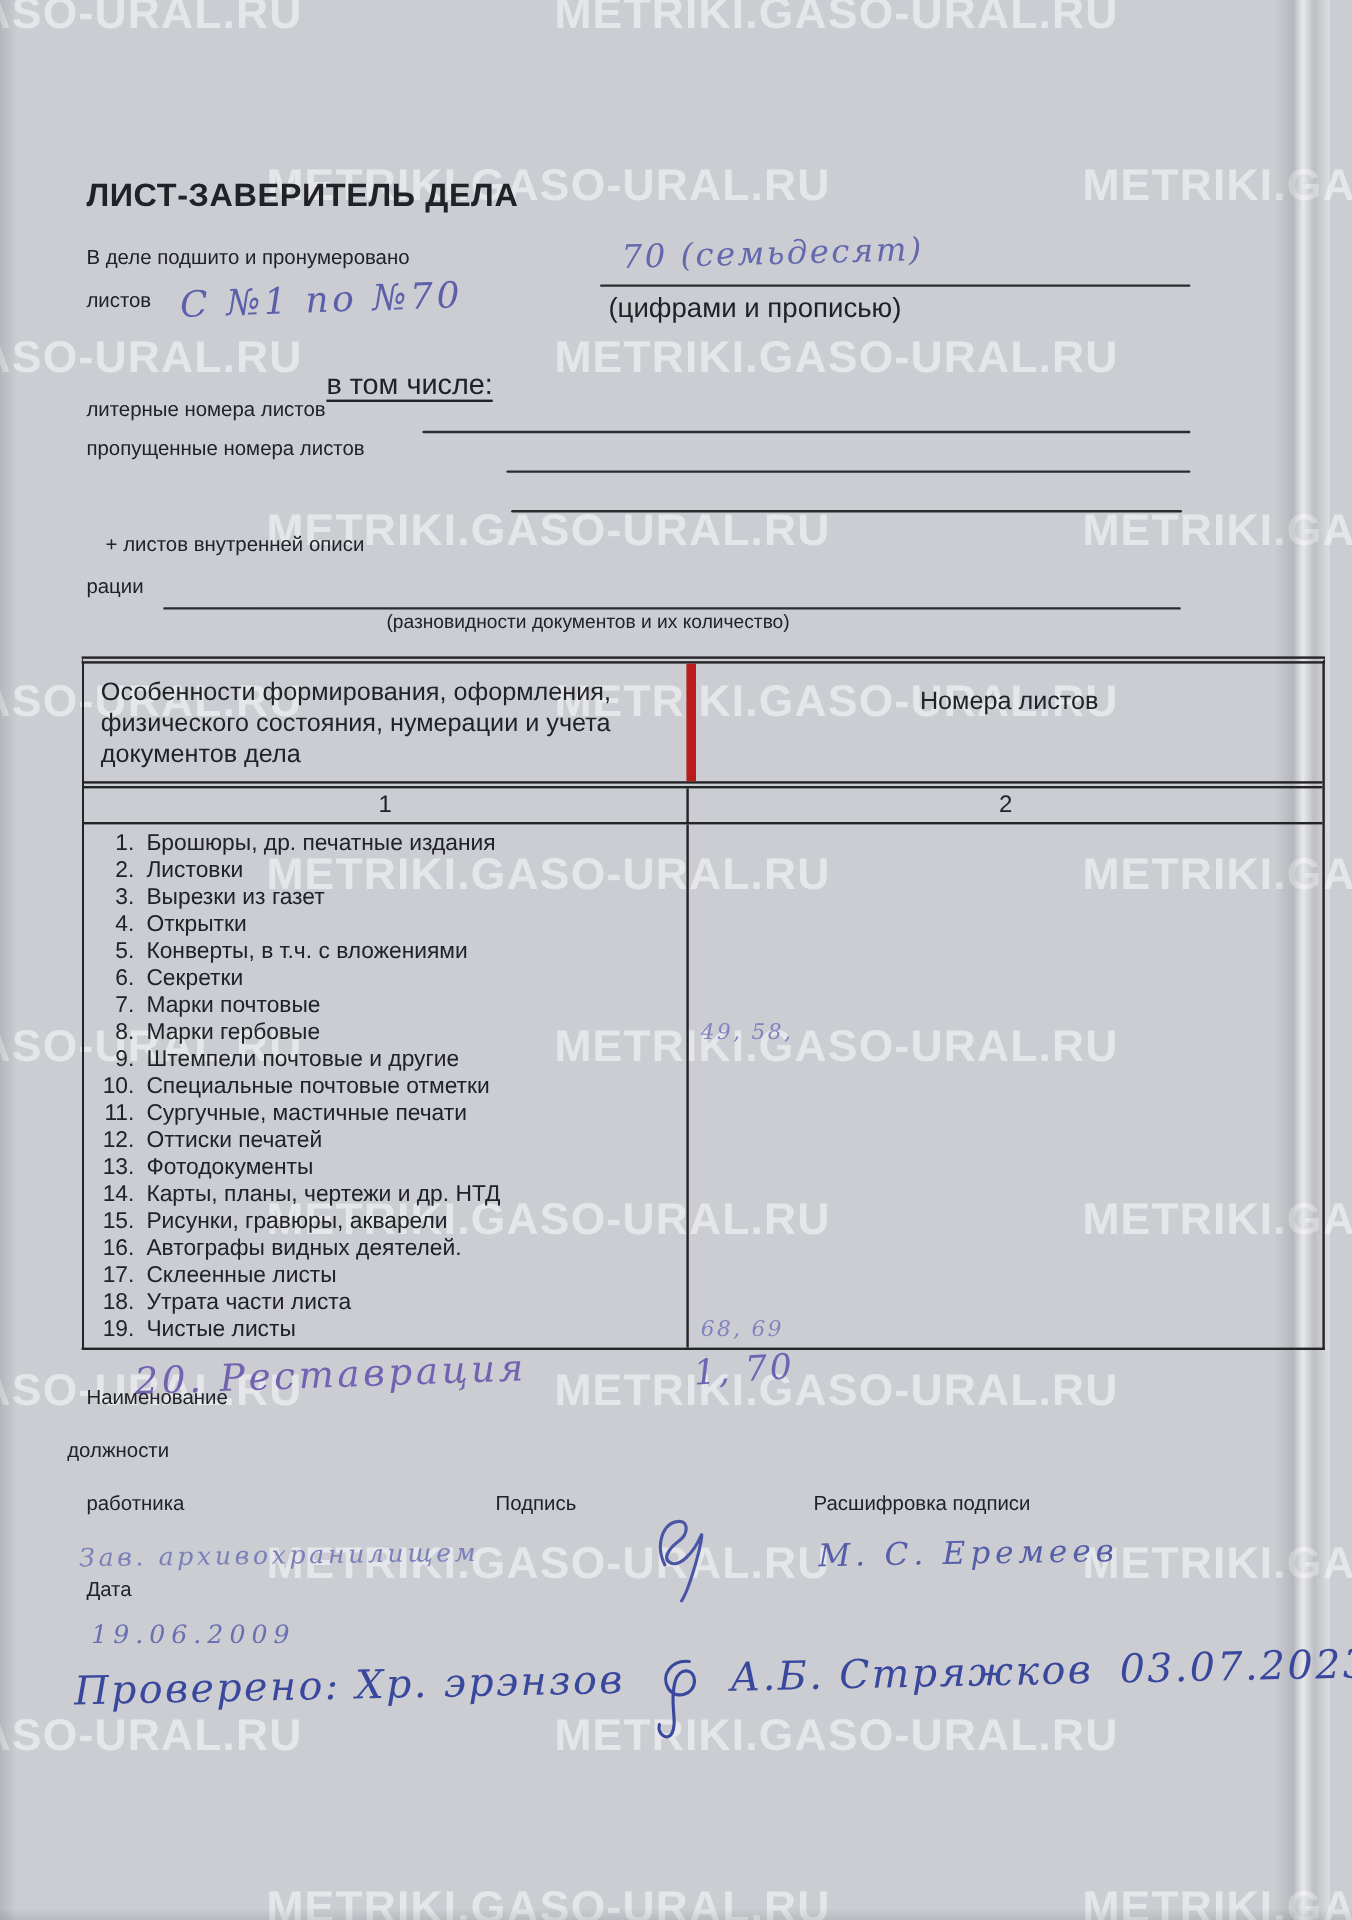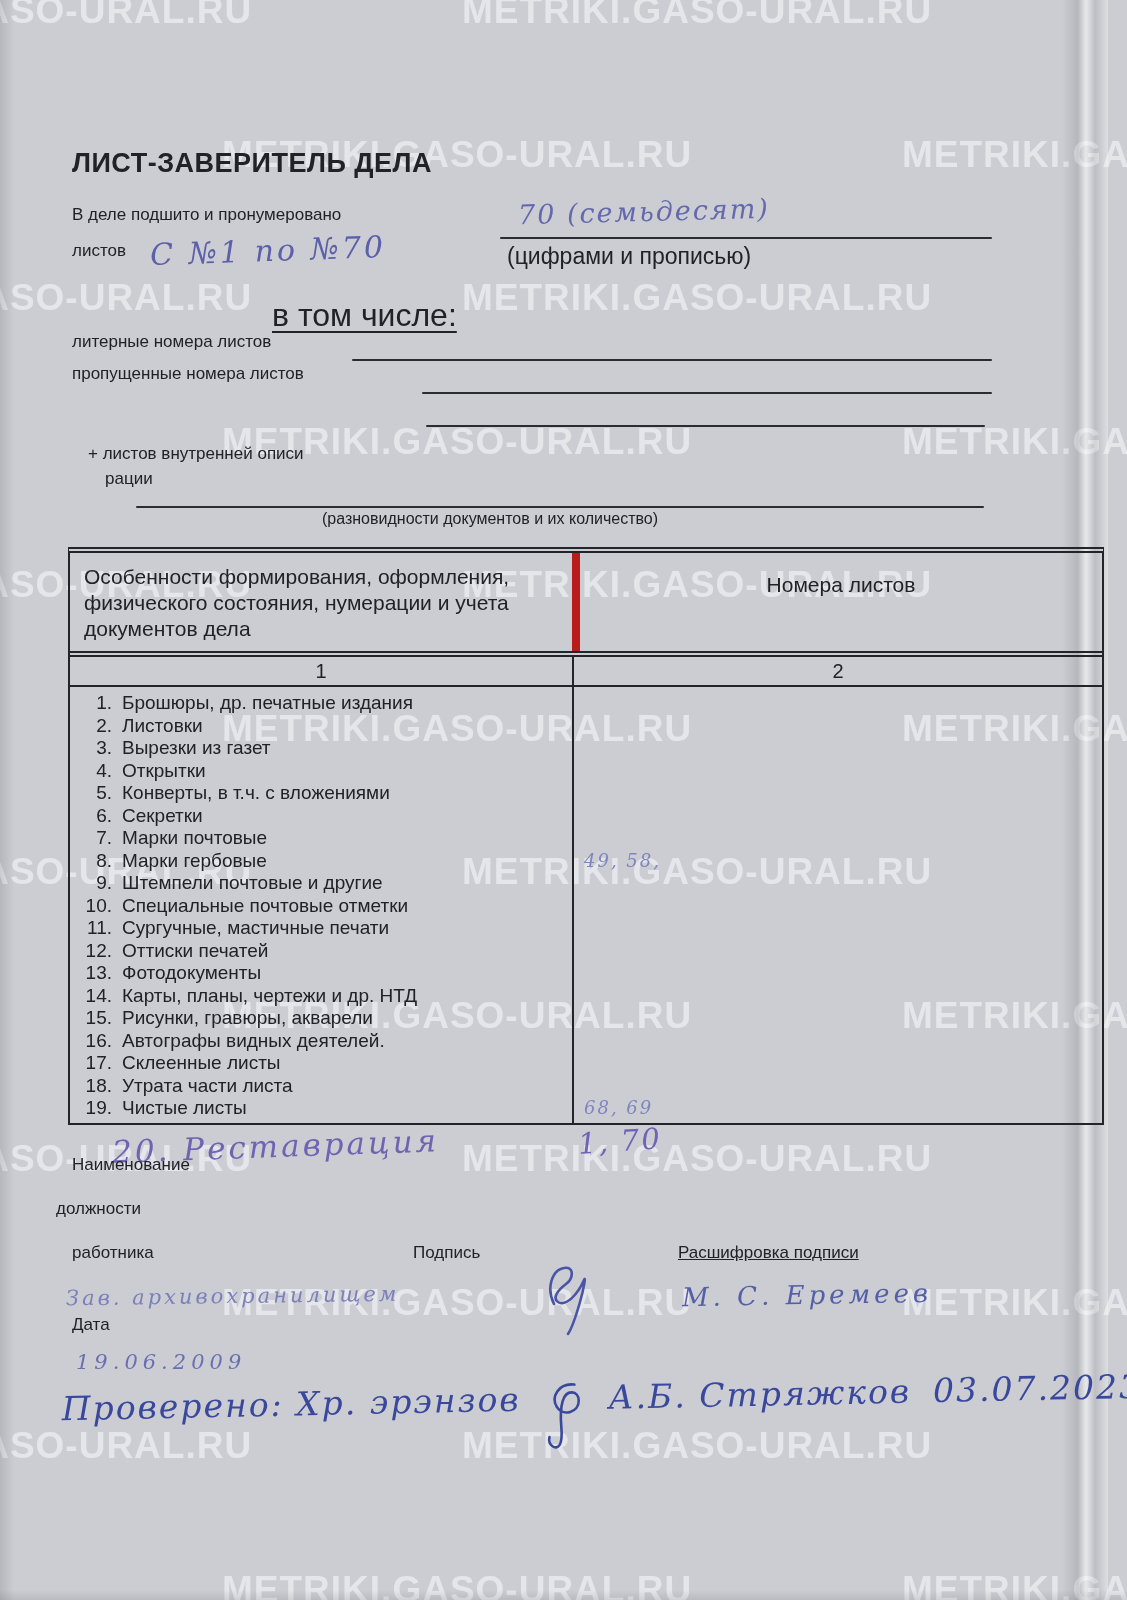--- a/index.html
+++ b/index.html
@@ -86,32 +86,32 @@
   <div class="p title" style="left:72px; top:148px;">ЛИСТ-ЗАВЕРИТЕЛЬ ДЕЛА</div>
 
   <div class="p" style="left:72px; top:205px;">В деле подшито и пронумеровано</div>
   <div class="hw" style="left:518px; top:196px; font-size:27px; color:#6468ad; transform:rotate(-1.5deg); letter-spacing:2px;">70 (семьдесят)</div>
   <div class="line" style="left:500px; top:237px; width:492px;"></div>
 
   <div class="p" style="left:72px; top:241px;">листов</div>
   <div class="hw" style="left:150px; top:233px; font-size:30px; color:#5c60ab; transform:rotate(-2deg); letter-spacing:3px;">С №1 по №70</div>
   <div class="p hint" style="left:507px; top:243px;">(цифрами и прописью)</div>
 
-  <div class="p u" style="left:272px; top:297px; font-size:32px;">в том числе:</div>
+  <div class="p u" style="left:272px; top:307px; font-size:24px;">в том числе:</div>
 
   <div class="p" style="left:72px; top:332px;">литерные номера листов</div>
   <div class="line" style="left:352px; top:359px; width:640px;"></div>
 
   <div class="p" style="left:72px; top:364px;">пропущенные номера листов</div>
   <div class="line" style="left:422px; top:392px; width:570px;"></div>
 
   <div class="p" style="left:88px; top:397px;margin-top:47px;">+ листов внутренней описи</div>
   <div class="line" style="left:426px; top:425px; width:559px;"></div>
 
-  <div class="p" style="left:72px; top:469px;margin-left:33px;">рации</div>
+  <div class="p" style="left:72px; top:479px;">рации</div>
   <div class="line" style="left:136px; top:506px; width:848px;"></div>
   <div class="p hint-sm" style="left:322px; top:510px;">(разновидности документов и их количество)</div>
 
   <div class="tbl">
     <div class="tbl-head">
       <div class="c1" style="white-space:normal;">Особенности формирования, оформления, физического состояния, нумерации и учета документов дела</div>
       <div class="c2">Номера листов</div>
     </div>
     <div class="tbl-sub">
       <div class="c1">1</div>
@@ -254,21 +254,21 @@
     </div>
   </div>
 
   <div class="hw" style="left:112px; top:1128px; font-size:31px; color:#7064b2; transform:rotate(-2deg); letter-spacing:3px;">20. Реставрация</div>
   <div class="hw" style="left:578px; top:1124px; font-size:29px; color:#6d64b5; transform:rotate(-4deg); letter-spacing:2px;">1, 70</div>
 
   <div class="p" style="left:72px; top:1155px;">Наименование</div>
   <div class="p" style="left:56px; top:1199px;">должности</div>
   <div class="p" style="left:72px; top:1243px;">работника</div>
   <div class="p" style="left:413px; top:1243px;">Подпись</div>
-  <div class="p" style="left:678px; top:1243px;text-decoration:underline;">Расшифровка подписи</div>
+  <div class="p" style="left:678px; top:1243px;">Расшифровка подписи</div>
 
   <div class="hw" style="left:66px; top:1284px; font-size:21px; color:#7b80ba; letter-spacing:3px; transform:rotate(-0.8deg);">Зав. архивохранилищем</div>
 
   <svg class="sig" style="left:540px; top:1258px;" width="64" height="78" viewBox="0 0 64 78">
     <path d="M14,46 C6,30 12,12 24,10 C34,8 34,20 26,26 C18,32 12,40 18,44 C26,49 38,36 44,22 C46,17 44,30 40,44 C36,58 32,70 28,76" fill="none" stroke="#4a55a5" stroke-width="2.6" stroke-linecap="round"></path>
   </svg>
 
   <div class="hw" style="left:682px; top:1280px; font-size:26px; color:#555fa8; letter-spacing:4px; transform:rotate(-1deg);">М. С. Еремеев</div>
 
   <div class="p" style="left:72px; top:1315px;">Дата</div>

